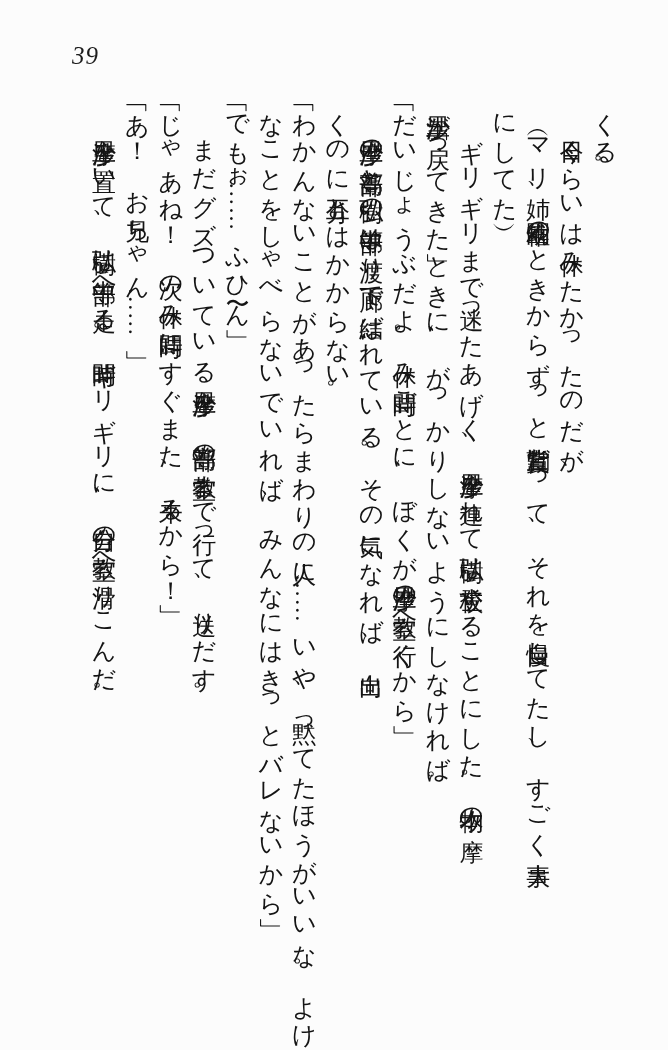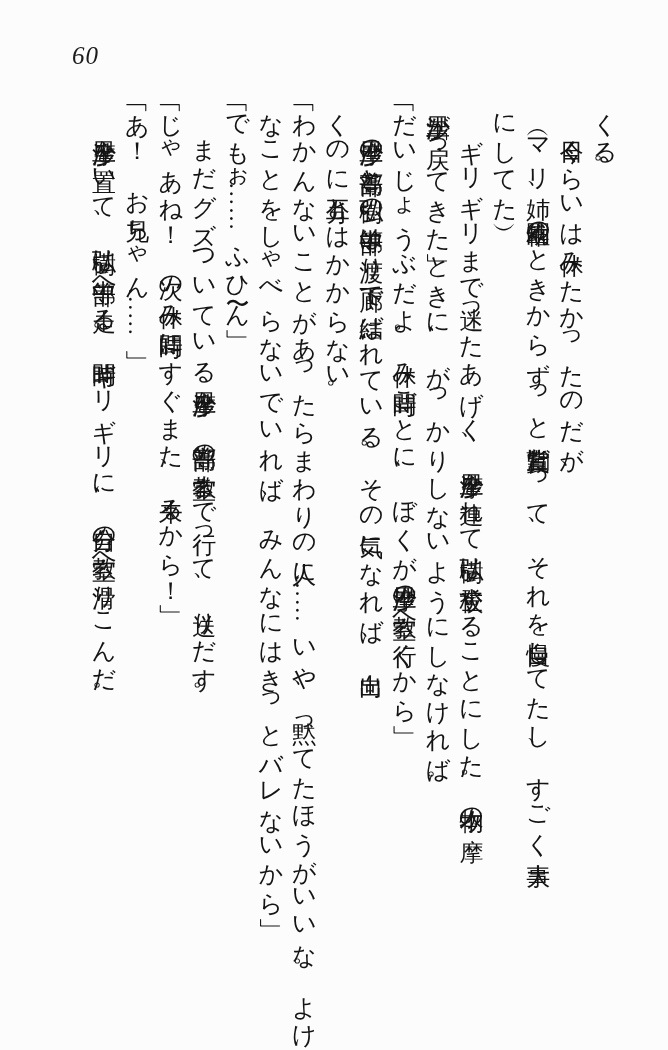--- a/index.html
+++ b/index.html
@@ -39,21 +39,21 @@
     height: 100%;
     white-space: nowrap;
   }
   .text-block .line.indent {
     text-indent: 24.5px;
   }
 </style>
 </head>
 <body style="background: rgb(252, 252, 252);">
 
-<div class="page-number">60</div>
+<div class="page-number">39</div>
 
 <div class="text-block" style="color: rgb(20, 20, 20);">
     <div class="line">くる。</div>
     <div class="line indent">今日くらいは休みたかったのだが、</div>
     <div class="line indent">（マリ姉、幼稚園のときからずっと皆勤賞だって、それを自慢してたし、すごく大事</div>
     <div class="line">にしてた）</div>
     <div class="line indent">ギリギリまで迷ったあげく、摩里沙を連れて弘樹は登校することにした。本物の摩</div>
     <div class="line">里沙が「戻ってきた」ときに、がっかりしないようにしなければ。</div>
     <div class="line">「だいじょうぶだよ。休み時間ごとに、ぼくが摩里沙の教室へ行くから」</div>
     <div class="line indent">摩里沙の高等部と弘樹の中等部は渡り廊下で結ばれている。その気になれば、出向</div>

